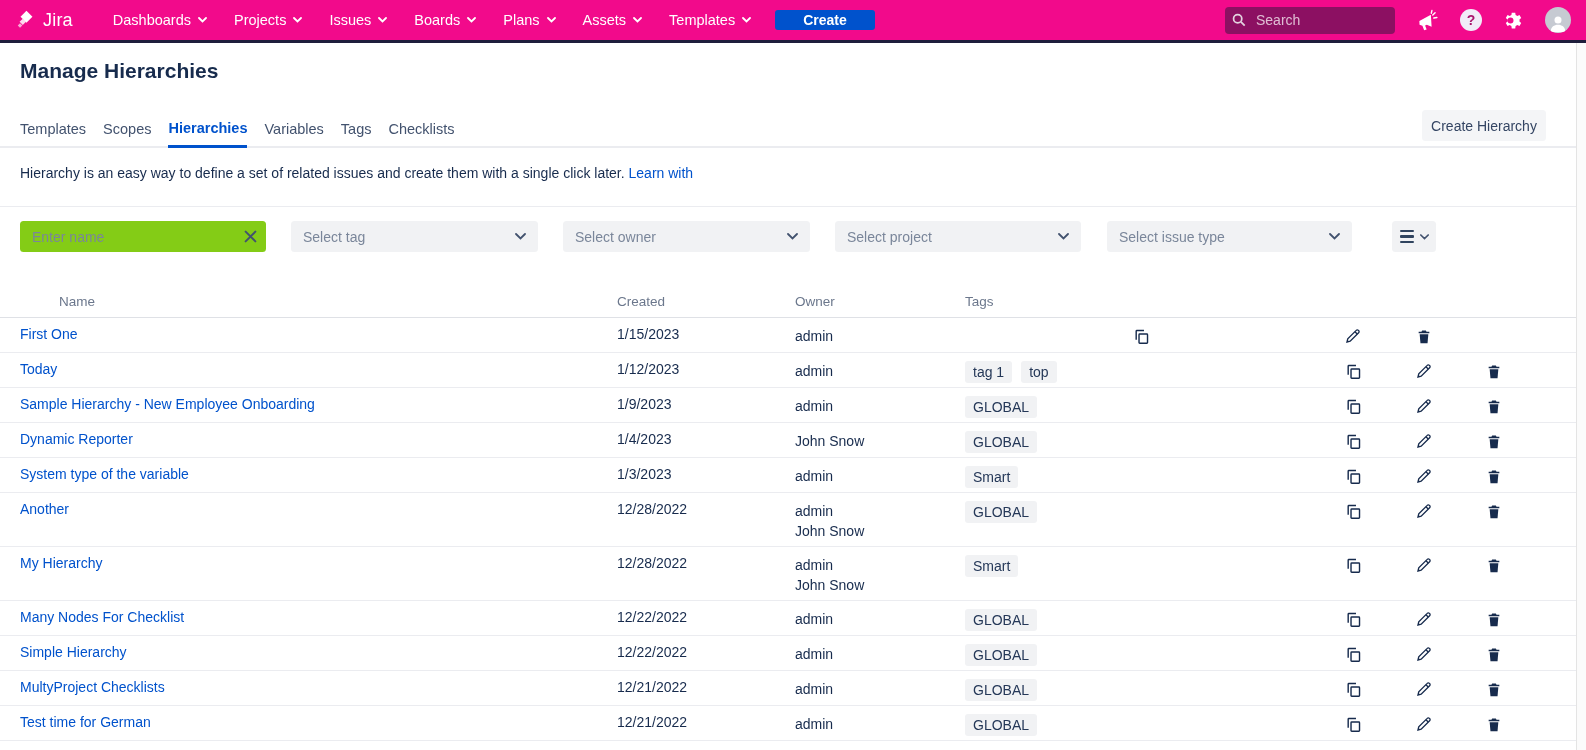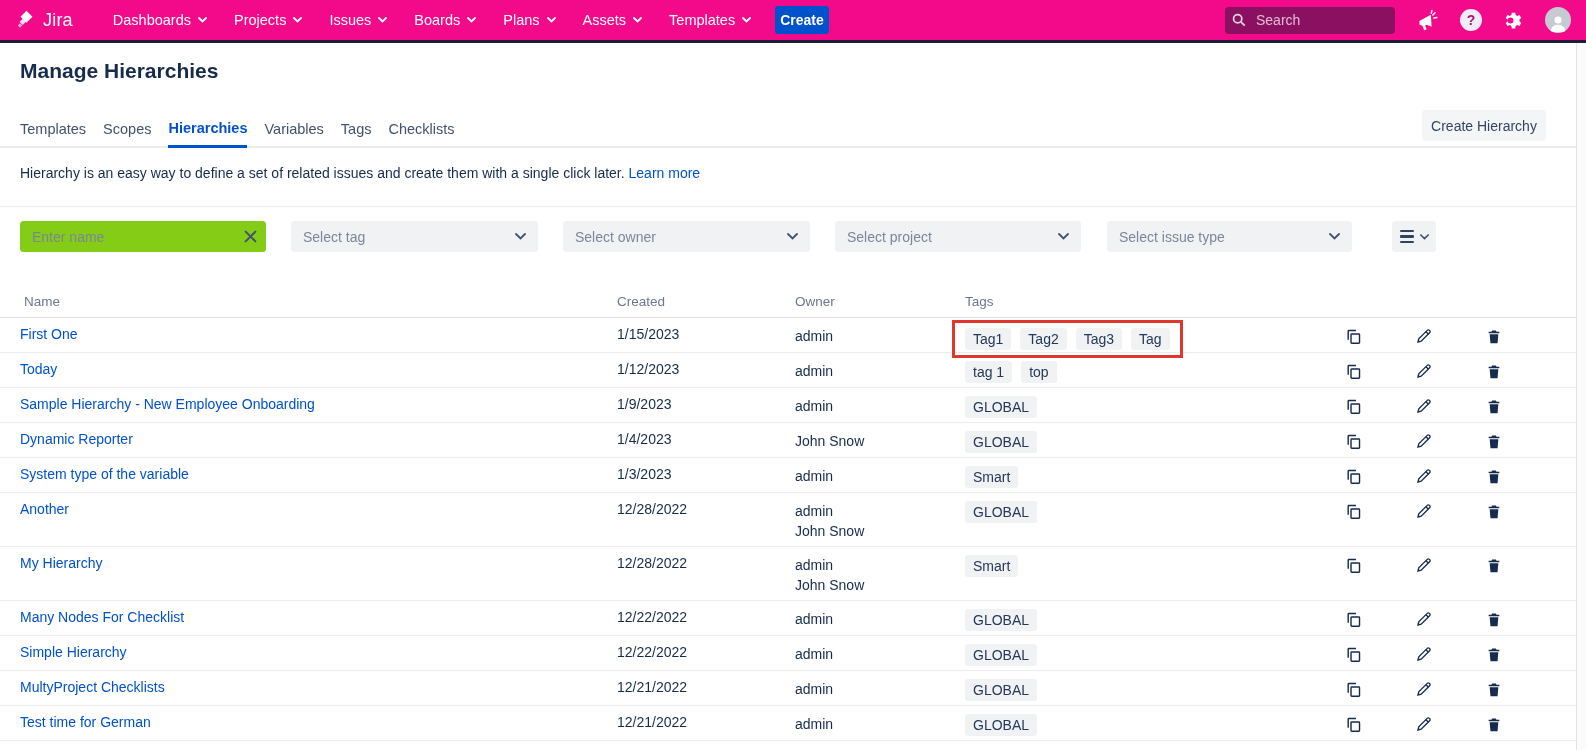--- a/index.html
+++ b/index.html
@@ -14,21 +14,21 @@
     position:absolute; top:0; left:0; width:1586px; height:43px;
     background:var(--header_bg,#F20A8B);
     border-bottom:3px solid var(--header_border,#1E1E3C);
     display:flex; align-items:center; padding:0 15px;
   }
   .logo { display:flex; align-items:center; gap:6px; margin-right:40px; cursor:pointer; }
   .logo-text { color:#fff; font-size:18px; font-weight:500; letter-spacing:.2px; }
   .primary-nav { display:flex; align-items:center; gap:27px; }
   .nav-item { display:flex; align-items:center; gap:7px; color:#fff; font-size:14.5px; cursor:pointer; white-space:nowrap; }
   .create-btn {
-    margin-left:24px; height:28px; padding:0 5px; border:none; border-radius:3px;
+    margin-left:24px; height:20px; padding:0 28px; border:none; border-radius:3px;
     background:var(--accent_blue,#0052CC); color:#fff; font-size:14px; font-weight:700;
     font-family:inherit; cursor:pointer;
   }
   .top-right { margin-left:auto; display:flex; align-items:center; gap:21px; }
   .search-box {
     width:170px; height:27px; background:var(--search_bg,#8C1062); border-radius:4px;
     display:flex; align-items:center; padding:0 7px; gap:8px;
   }
   .search-box input {
     flex:1; min-width:0; background:transparent; border:none; outline:none;
@@ -89,21 +89,21 @@
   }
   .bars { display:flex; flex-direction:column; gap:3px; }
   .bars span { width:14px; height:2.5px; background:#30445F; border-radius:1px; display:block; }
   
   .table { position:absolute; top:242px; left:0; width:1576px; }
   .thead, .row {
     display:grid;
     grid-template-columns:617px 178px 170px 352px 72px 70px 70px 1fr;
   }
   .thead { height:33px; align-items:center; border-bottom:1px solid #DFE1E6; color:#6B778C; font-size:13.5px; }
-  .thead .c0 { padding-left:24px; }
+  .thead .c0 { padding-left:12px;margin-left:47px; }
   .row { height:35px; border-bottom:1px solid #EBECF0; }
   .row.tall { height:54px; }
   .cell { padding-top:8px; font-size:14px; color:var(--text_dark,#172B4D); overflow:visible; }
   .cell.name { padding-left:20px; white-space:nowrap; }
   .cell.name a { color:var(--accent_blue,#0052CC); text-decoration:none; cursor:pointer; }
   .cell.owners div { line-height:20px; }
   .tag-group { display:inline-flex; gap:9px; align-items:center; }
   .pill {
     background:#F1F2F4; border-radius:3px; padding:2px 8px;
     font-size:14px; color:#253858; white-space:nowrap; line-height:18px;
@@ -220,21 +220,21 @@
       <div class="tab active">Hierarchies</div>
       <div class="tab">Variables</div>
       <div class="tab">Tags</div>
       <div class="tab">Checklists</div>
     </div>
 
   <button class="create-hier-btn">Create Hierarchy</button>
 
   <div class="desc">
     <span>Hierarchy is an easy way to define a set of related issues and create them with a single click later.</span>
-    <a>Learn more</a>
+    <a>Learn with</a>
   </div>
 
   <div class="divider2"></div>
 
   <div class="filters">
     <div class="text-filter">
       <input type="text" placeholder="Enter name" style="">
       <button class="clear-x">
         <svg width="13" height="13" viewBox="0 0 12 12" stroke="#42526E" stroke-width="1.8" stroke-linecap="round">
           <path d="M1.5 1.5l9 9M10.5 1.5l-9 9"></path>
@@ -290,28 +290,20 @@
     </div>
     <div id="table-body">
         <div class="row highlighted">
     <div class="cell name">
       <a>First One</a>
     </div>
     <div class="cell">1/15/2023</div>
     <div class="cell owners">
             <div>admin</div>
           </div>
-    <div class="cell tags">
-      <div class="tag-group">
-              <span class="pill">Tag1</span>
-              <span class="pill">Tag2</span>
-              <span class="pill">Tag3</span>
-              <span class="pill">Tag</span>
-            </div>
-    </div>
     <div class="cell action">
       <button class="icon-btn">
         <svg width="17" height="17" viewBox="0 0 24 24" fill="none" stroke="#172B4D" stroke-width="2">
           <rect x="8.5" y="8.5" width="12" height="13" rx="1"></rect>
           <path d="M4.5 16.5v-12a1 1 0 0 1 1-1h10"></path>
         </svg>
       </button>
     </div>
     <div class="cell action">
       <button class="icon-btn">

